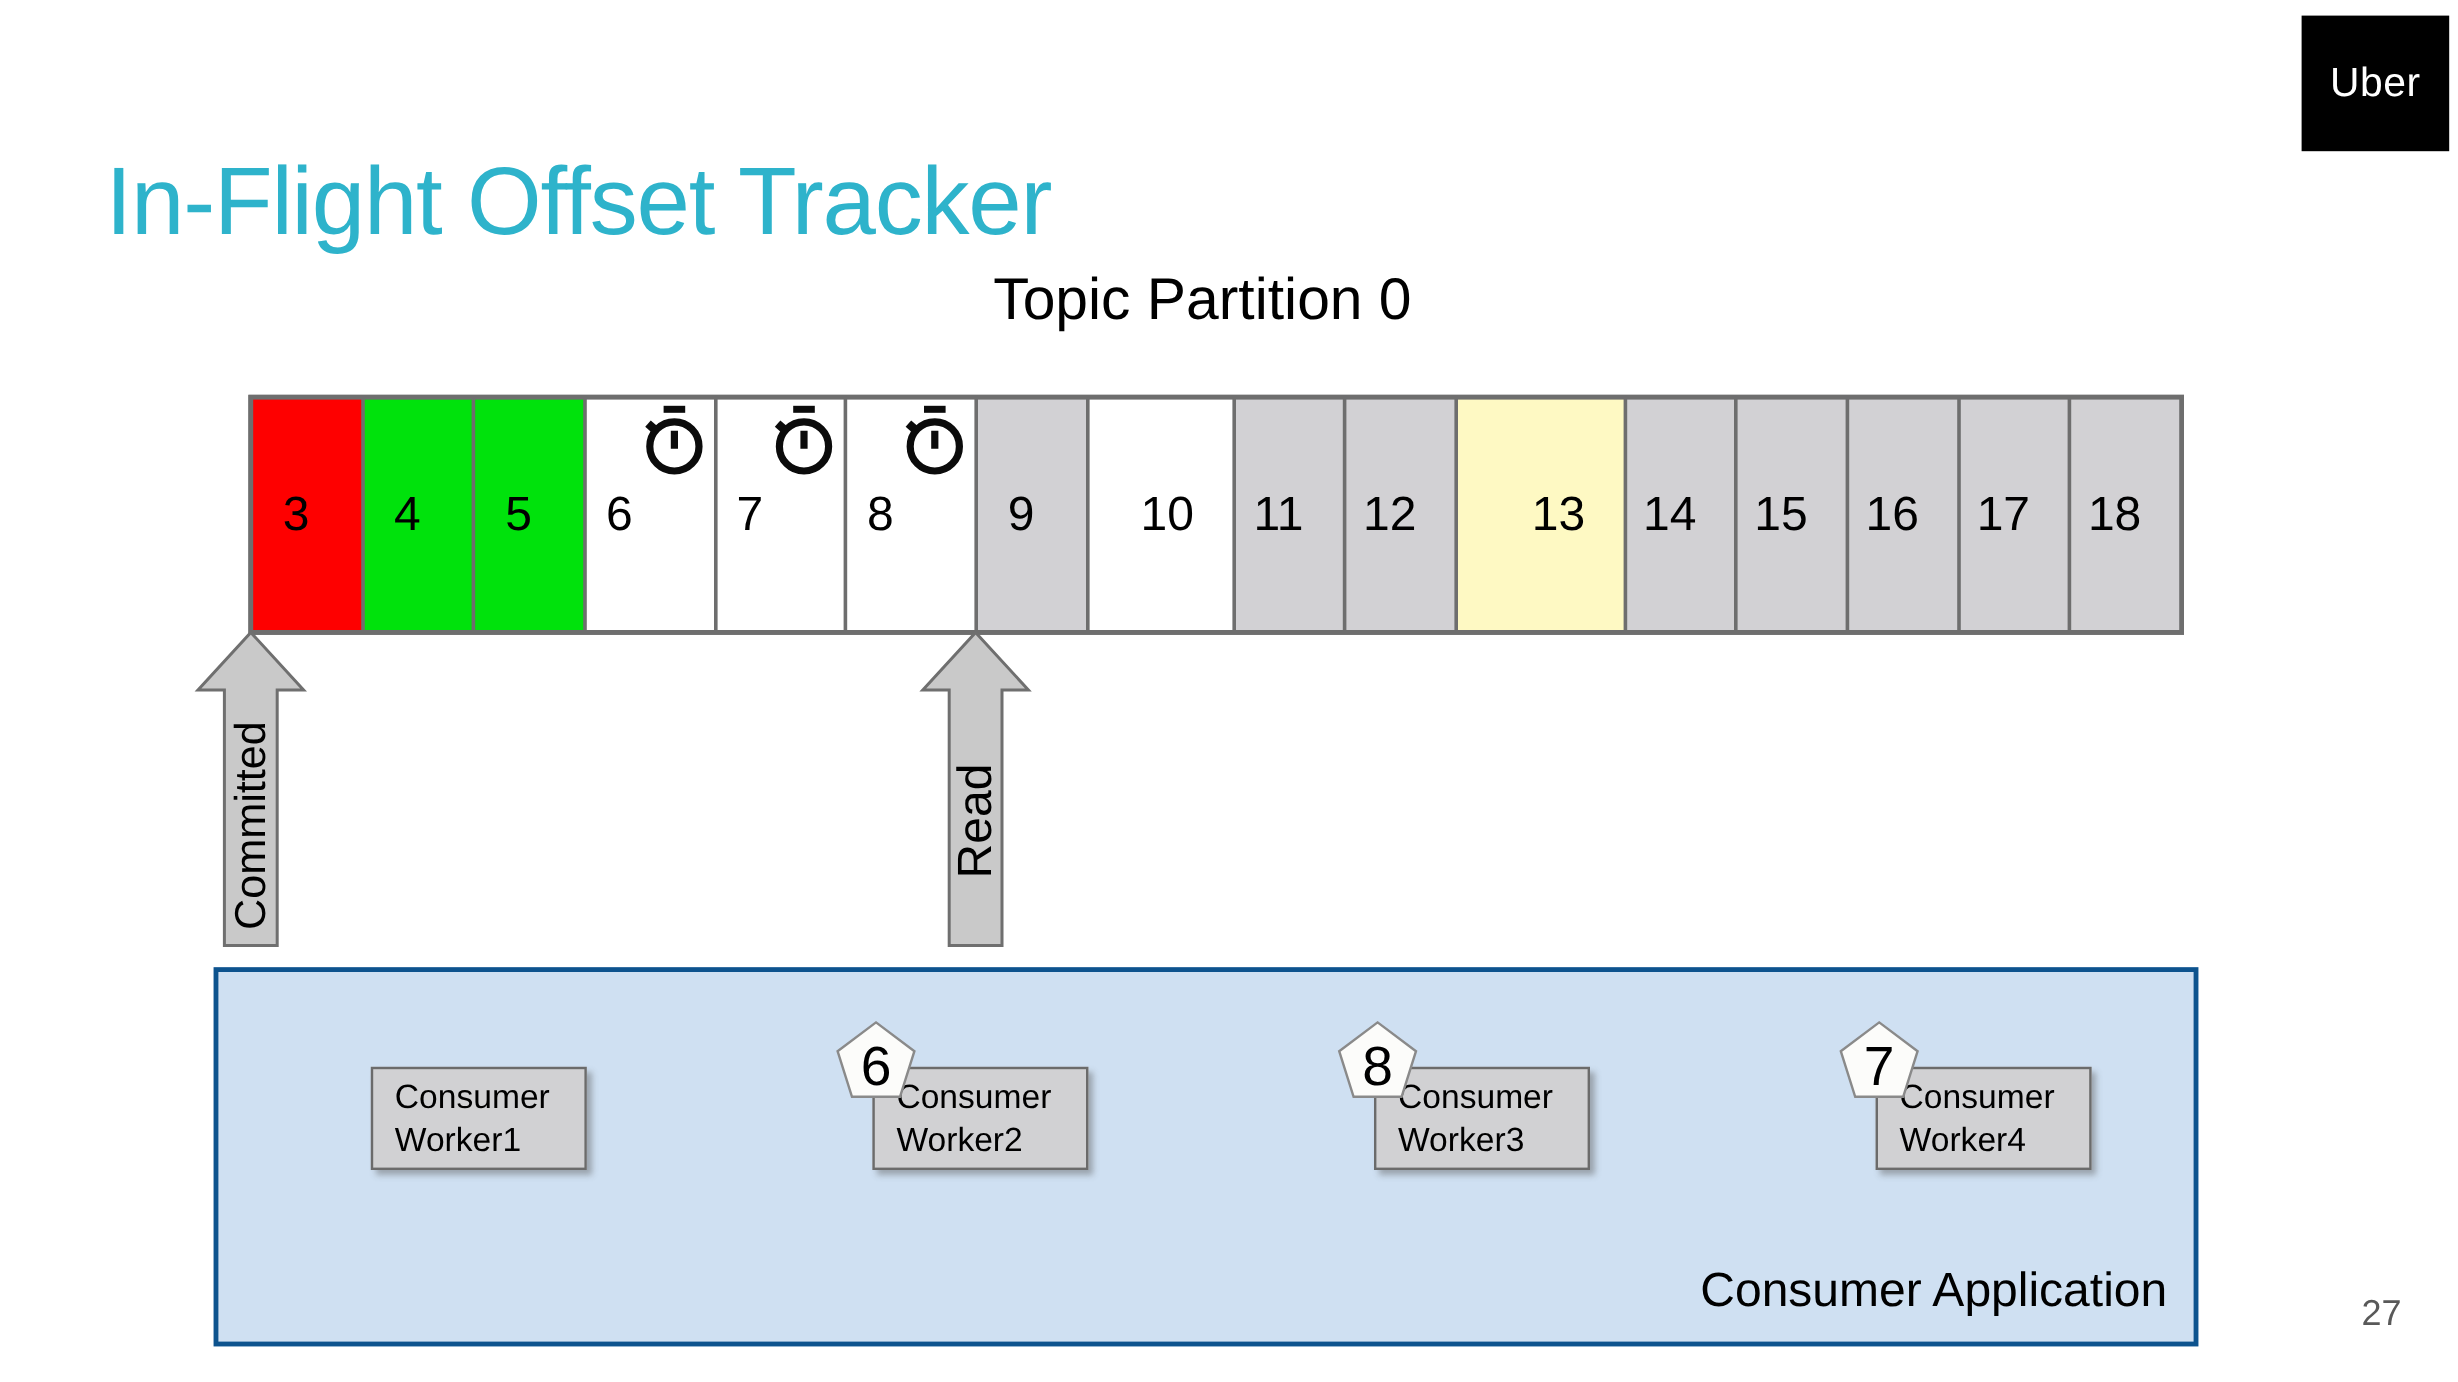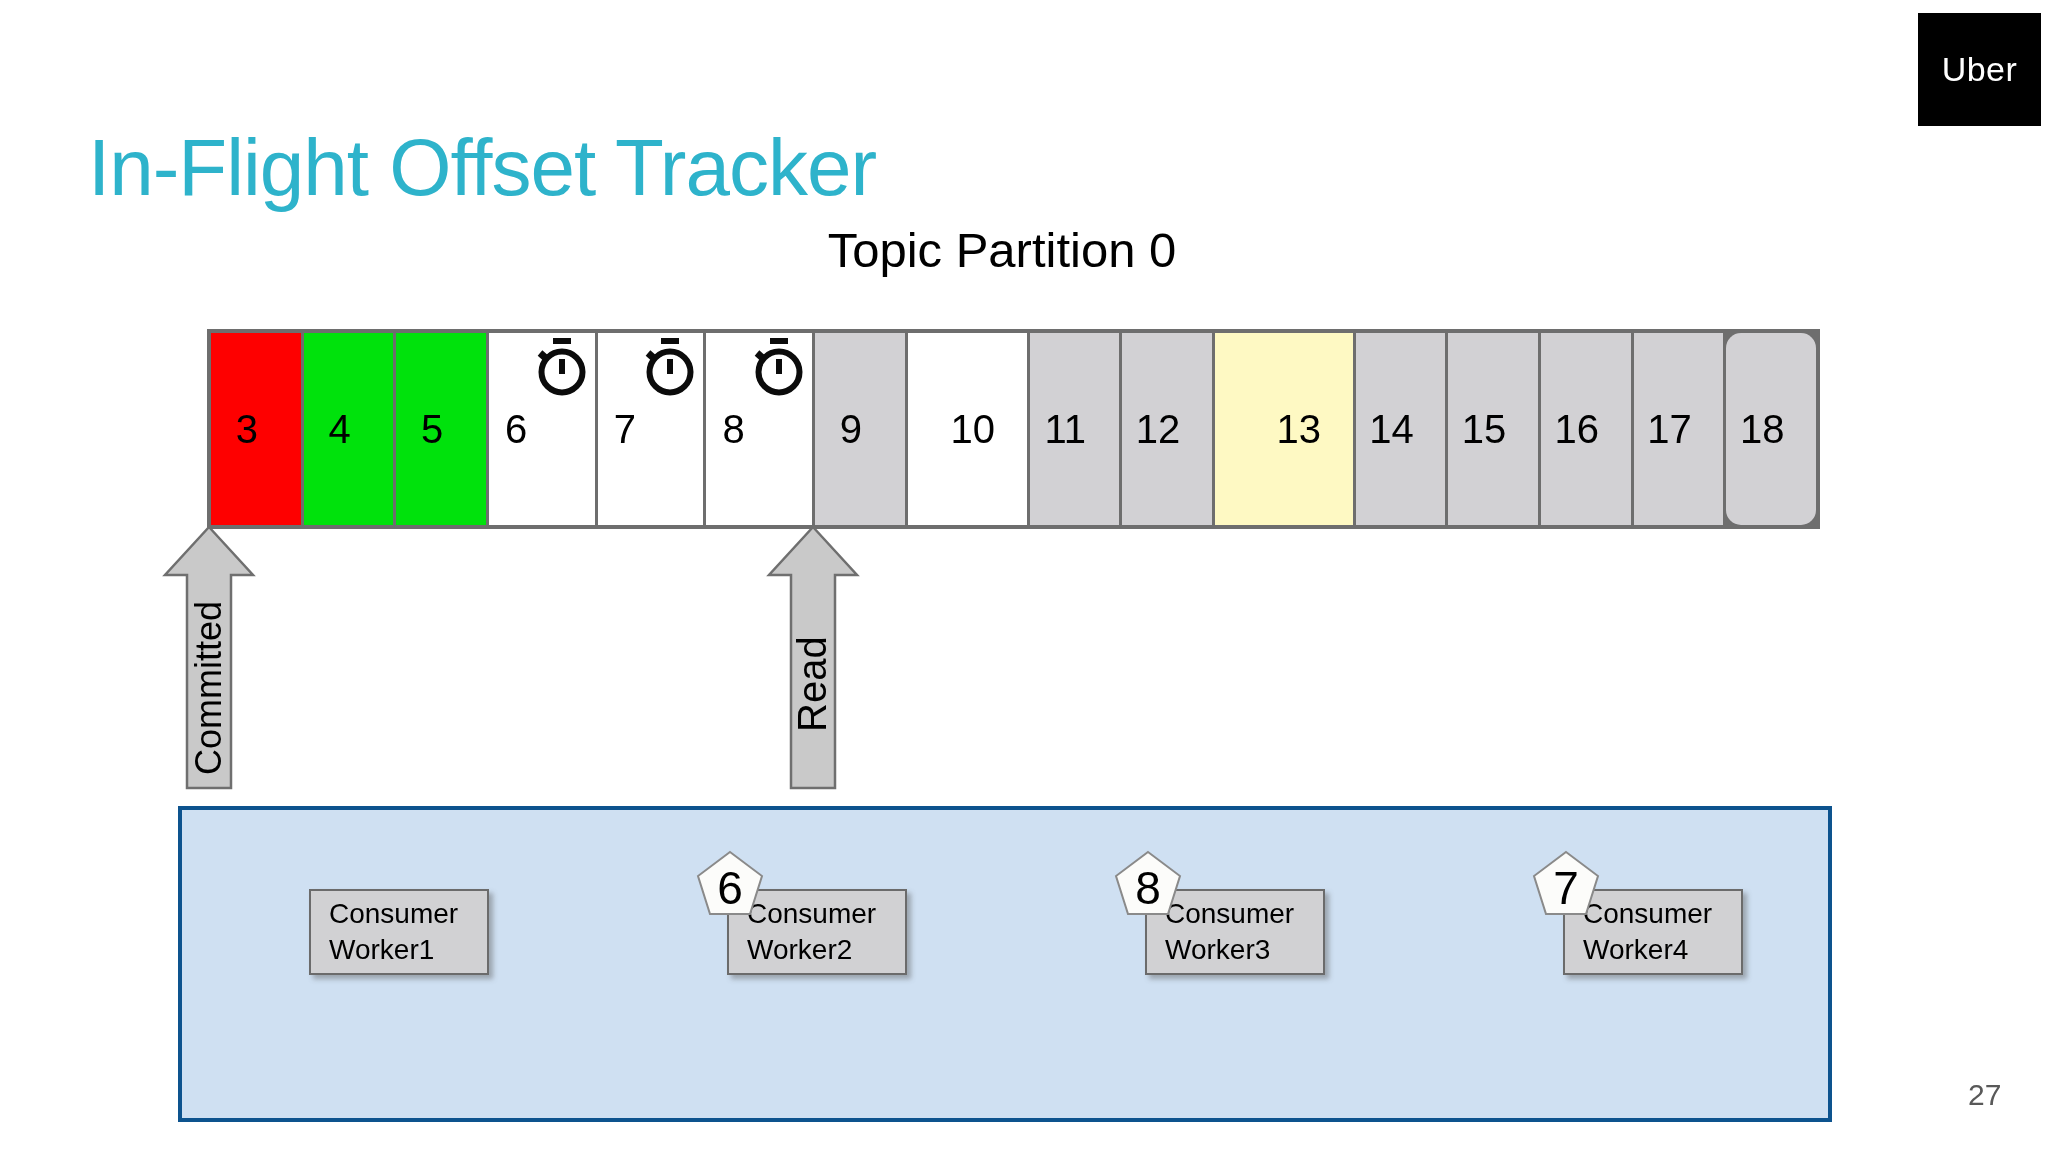--- a/index.html
+++ b/index.html
@@ -178,36 +178,37 @@
   </div>
     <div class="cell" style="background: rgb(210, 209, 212);">
     <span class="cell-num">15</span>
   </div>
     <div class="cell" style="background: rgb(210, 209, 212);">
     <span class="cell-num">16</span>
   </div>
     <div class="cell" style="background: rgb(210, 209, 212);">
     <span class="cell-num">17</span>
   </div>
-    <div class="cell" style="background: rgb(210, 209, 212); border-radius: 15px;">
+    <div class="cell" style="background: rgb(210, 209, 212);">
     <span class="cell-num">18</span>
   </div>
   </div>
 
 <svg class="abs pointer-arrow committed-arrow" width="96" height="266" viewBox="0 0 96 266" xmlns="http://www.w3.org/2000/svg">
   <polygon points="48,2 92,50 70,50 70,263 26,263 26,50 4,50"></polygon>
   <text font-size="36" transform="translate(60 250) rotate(-90)">Committed</text>
 </svg>
 
 <svg class="abs pointer-arrow read-arrow" width="96" height="266" viewBox="0 0 96 266" xmlns="http://www.w3.org/2000/svg">
   <polygon points="48,2 92,50 70,50 70,263 26,263 26,50 4,50"></polygon>
   <text font-size="40" transform="translate(61 207) rotate(-90)">Read</text>
 </svg>
 
 <div class="abs app-box" id="appbox">
+  <div class="app-label">Consumer Application</div>
 <div class="worker" style="left: 127px;">
 
     <span class="wline">Consumer</span>
     <span class="wline">Worker1</span>
   </div>
     <div class="worker" style="left: 545px;">
     <div class="badge">
       <svg viewBox="0 0 68 66" xmlns="http://www.w3.org/2000/svg">
         <polygon points="34,2 66,26 54,64 14,64 2,26"></polygon>
       </svg>

